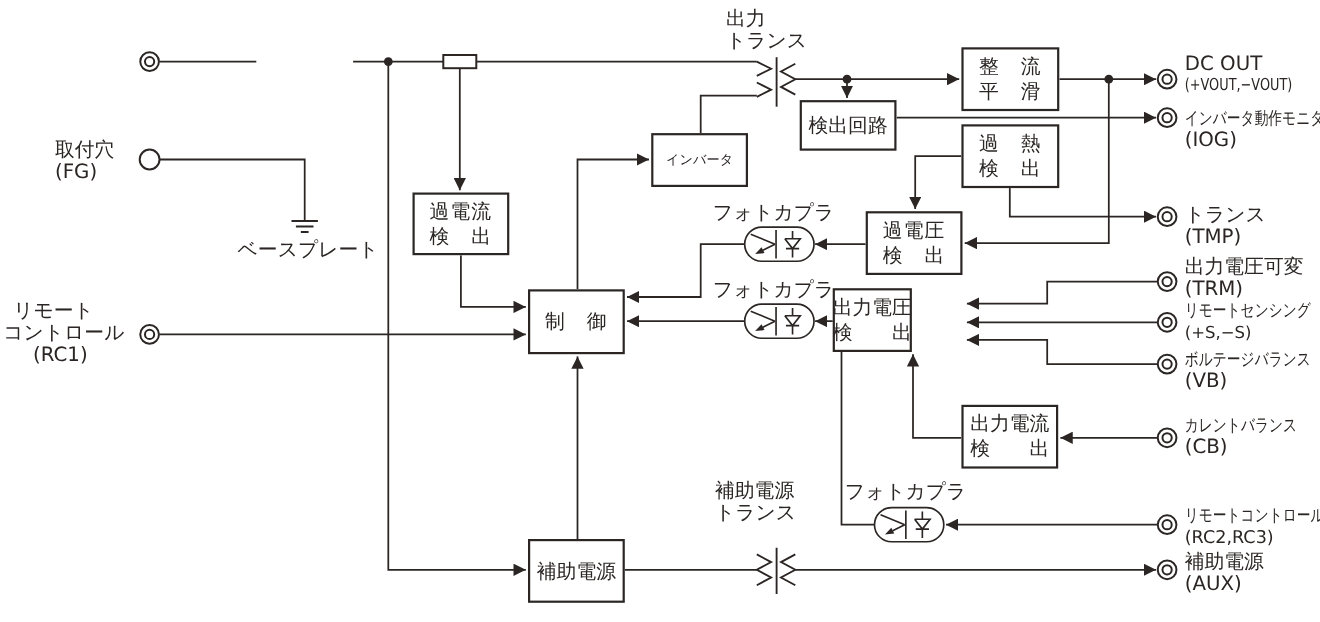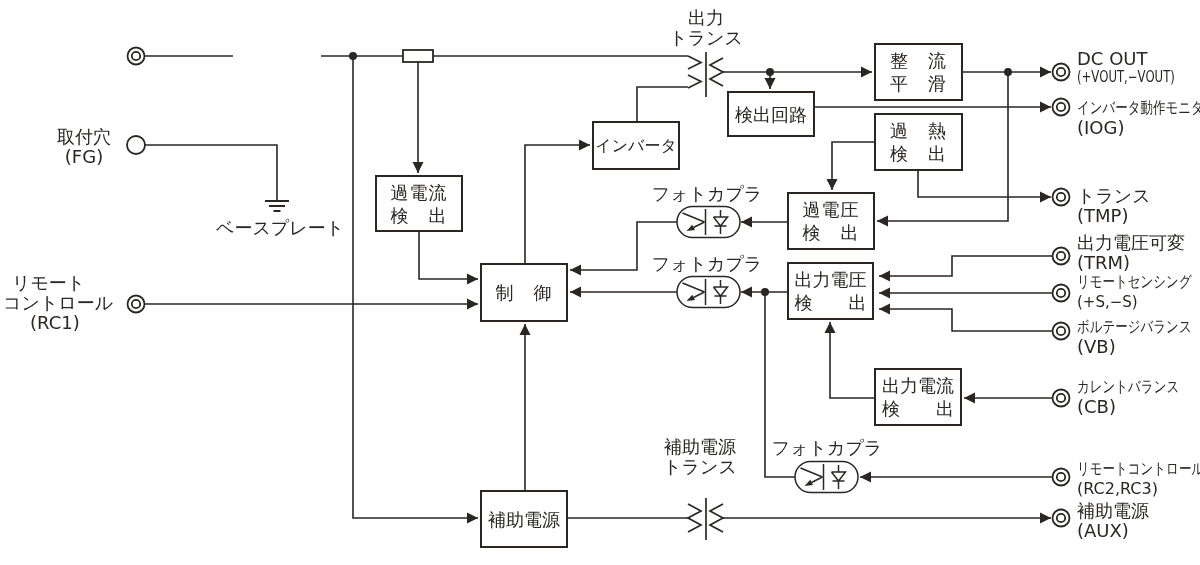--- a/index.html
+++ b/index.html
@@ -4,21 +4,21 @@
 <style>
   html,body{margin:0;padding:0;background:#fff;}
   .canvas{position:relative;width:1200px;height:565px;background:#fff;overflow:hidden;
           font-family:"DejaVu Sans","Liberation Sans",sans-serif;color:#2b2624;}
   svg.wires{position:absolute;left:0;top:0;}
   .box{position:absolute;box-sizing:border-box;border:2px solid #2b2624;background:#fff;
        display:flex;flex-direction:column;justify-content:center;align-items:center;
        text-align:center;font-size:18px;font-weight:500;line-height:23px;letter-spacing:1px;white-space:nowrap;}
   .lbl{position:absolute;font-weight:500;white-space:nowrap;line-height:20px;}
   .n{display:inline-block;transform:scaleX(0.78);transform-origin:0 50%;}
-  .ctr{text-align:center;}
+  .ctr{text-align:left;}
   .f18{font-size:18px;} .f16{font-size:16px;} .f15{font-size:15px;}
 </style>
 </head>
 <body>
 
 <div class="canvas">
 
   <svg class="wires" width="1200" height="565" viewBox="0 0 1200 565" fill="none" stroke="#2b2624" stroke-width="1.6">
     <defs>
       <marker id="arr" viewBox="0 0 10 10" refX="10" refY="5" markerWidth="7" markerHeight="7" orient="auto">
@@ -205,42 +205,42 @@
           <circle cx="1061" cy="518" r="8.5"></circle>
           <circle cx="1061" cy="518" r="4.2"></circle>
         </g>
     </g>
   </svg>
 
   <div class="box" style="left:375px;top:175px;width:88px;height:57px">
     <div>過電流</div>
     <div>検　出</div>
   </div>
-  <div class="box" style="left:592px;top:121px;width:88px;height:49px;font-size:16px;letter-spacing:0">
+  <div class="box" style="left:592px;top:121px;width:88px;height:49px;font-size:12px;letter-spacing:0">
     <div>インバータ</div>
   </div>
   <div class="box" style="left:480px;top:263px;width:88px;height:59px">
     <div>制　御</div>
   </div>
   <div class="box" style="left:727px;top:91px;width:88px;height:46px;letter-spacing:0">
     <div>検出回路</div>
   </div>
   <div class="box" style="left:874px;top:43px;width:89px;height:58px">
     <div>整　流</div>
     <div>平　滑</div>
   </div>
   <div class="box" style="left:874px;top:113px;width:89px;height:58px">
     <div>過　熱</div>
     <div>検　出</div>
   </div>
   <div class="box" style="left:787px;top:192px;width:88px;height:58px">
     <div>過電圧</div>
     <div>検　出</div>
   </div>
-  <div class="box" style="left:787px;top:262px;width:87px;height:58px;letter-spacing:0">
+  <div class="box" style="left:757px;top:262px;width:72px;height:58px;letter-spacing:0">
     <div>出力電圧</div>
     <div>検　　出</div>
   </div>
   <div class="box" style="left:874px;top:368px;width:88px;height:58px;letter-spacing:0">
     <div>出力電流</div>
     <div>検　　出</div>
   </div>
   <div class="box" style="left:480px;top:490px;width:88px;height:58px;letter-spacing:0">
     <div>補助電源</div>
   </div>

